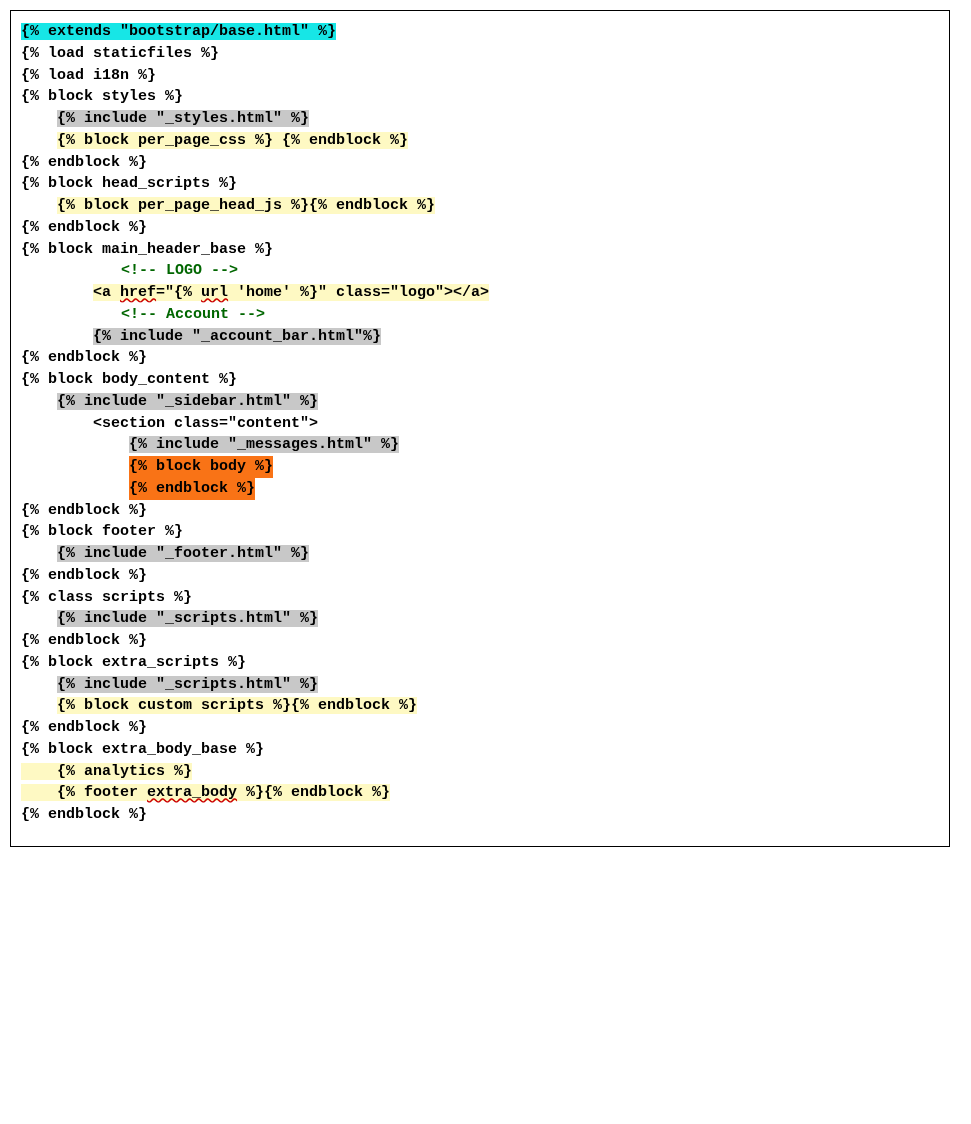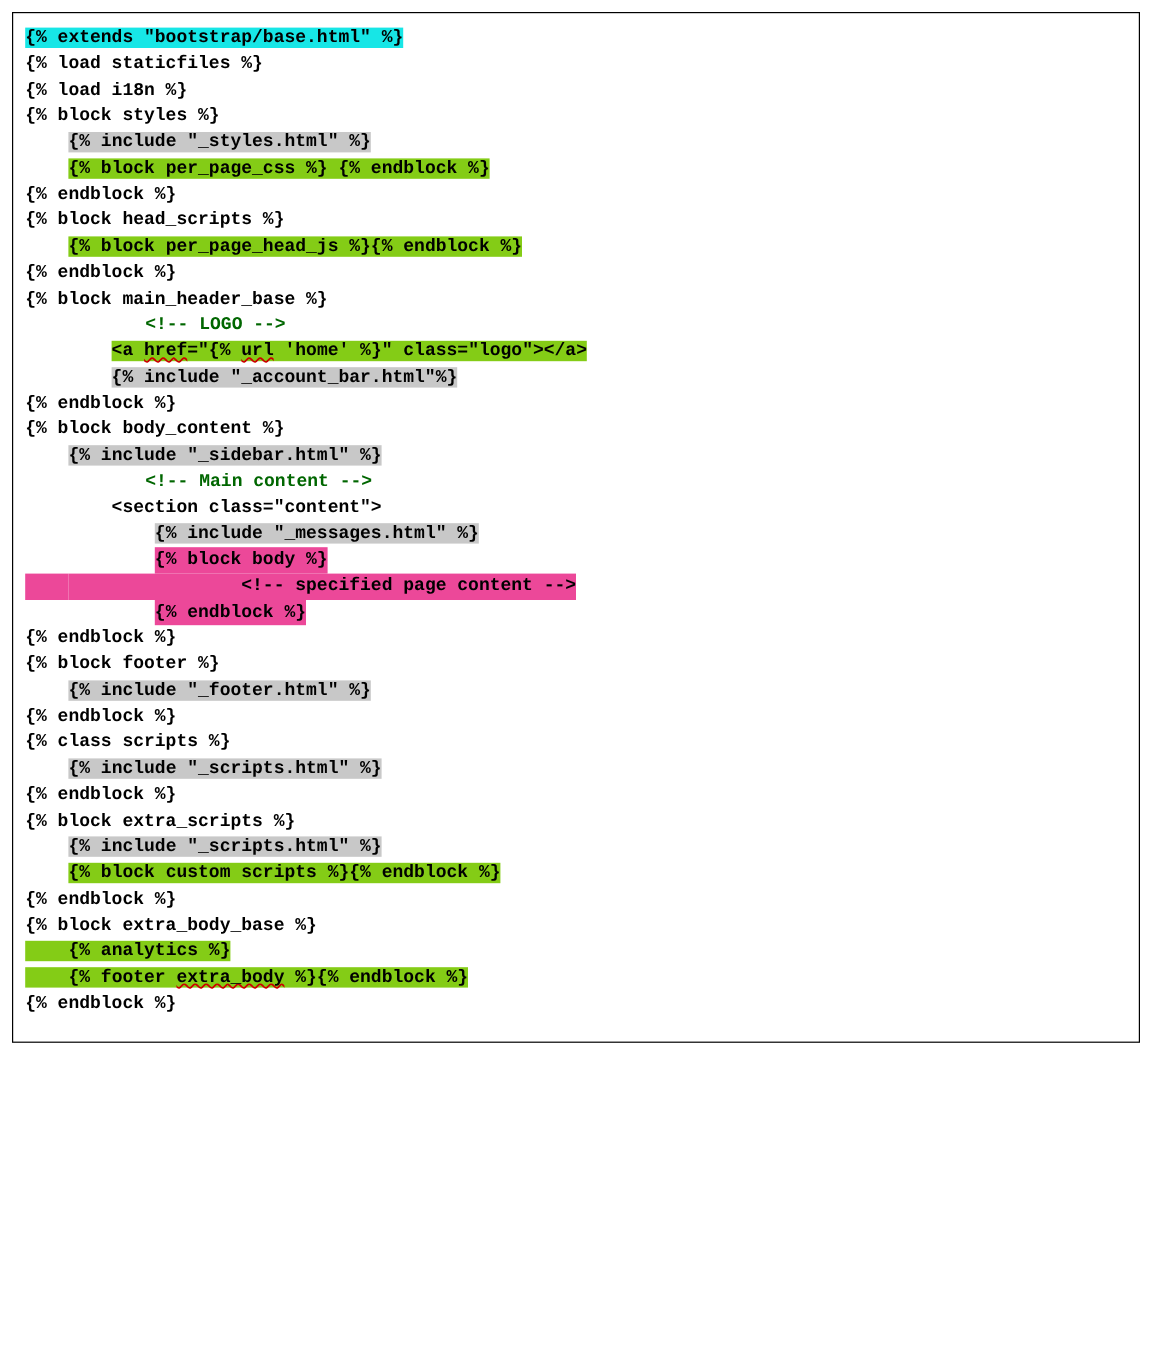--- a/index.html
+++ b/index.html
@@ -13,23 +13,23 @@
   }
   .code-box {
     border: 1px solid #000;
     padding: 10px 10px 20px 10px;
     width: 940px;
     box-sizing: border-box;
     line-height: 1.45;
   }
   .line { white-space: pre; }
   .hl-cyan   { background: #17e6e6; }
-  .hl-yellow { background: #84cc16; }
+  .hl-yellow { background: #fef9c3; }
   .hl-grey   { background: #c8c8c8; }
-  .hl-green  { background: #ec4899; display: inline-block; }
+  .hl-green  { background: #f97316; display: inline-block; }
   .comment   { color: #006600; margin-left: 28px; }
   .spellwave {
     text-decoration: underline wavy #cc0000;
     text-decoration-skip-ink: none;
   }
 </style>
 </head>
 <body>
 
 <div class="code-box">
@@ -43,30 +43,29 @@
 <div class="line"><span>    </span><span class="hl-yellow">{% block per_page_css %} {% endblock %}</span></div>
 <div class="line">{% endblock %}</div>
 <div class="line"></div>
 <div class="line">{% block head_scripts %}</div>
 <div class="line"><span>    </span><span class="hl-yellow">{% block per_page_head_js %}{% endblock %}</span></div>
 <div class="line">{% endblock %}</div>
 <div class="line"></div>
 <div class="line">{% block main_header_base %}</div>
 <div class="line"><span>        </span><span class="comment">&lt;!-- LOGO --&gt;</span></div>
 <div class="line"><span>        </span><span class="hl-yellow"><span>&lt;a </span><span class="spellwave">href</span><span>="{% </span><span class="spellwave">url</span><span> 'home' %}" class="logo"&gt;&lt;/a&gt;</span></span></div>
+<div class="line"><span>        </span><span class="comment">&lt;!-- Account --&gt;</span></div>
 <div class="line"><span>        </span><span class="hl-grey">{% include "_account_bar.html"%}</span></div>
 <div class="line">{% endblock %}</div>
 <div class="line"></div>
 <div class="line">{% block body_content %}</div>
 <div class="line"><span>    </span><span class="hl-grey">{% include "_sidebar.html" %}</span></div>
-<div class="line"><span>        </span><span class="comment">&lt;!-- Main content --&gt;</span></div>
 <div class="line">        &lt;section class="content"&gt;</div>
 <div class="line"><span>            </span><span class="hl-grey">{% include "_messages.html" %}</span></div>
 <div class="line"><span>            </span><span class="hl-green">{% block body %}</span></div>
-<div class="line"><span class="hl-green"><span>    </span></span><span class="hl-green">                &lt;!-- specified page content --&gt;</span></div>
 <div class="line"><span>            </span><span class="hl-green">{% endblock %}</span></div>
 <div class="line">{% endblock %}</div>
 <div class="line"></div>
 <div class="line">{% block footer %}</div>
 <div class="line"><span>    </span><span class="hl-grey">{% include "_footer.html" %}</span></div>
 <div class="line">{% endblock %}</div>
 <div class="line"></div>
 <div class="line">{% class scripts %}</div>
 <div class="line"><span>    </span><span class="hl-grey">{% include "_scripts.html" %}</span></div>
 <div class="line">{% endblock %}</div>

